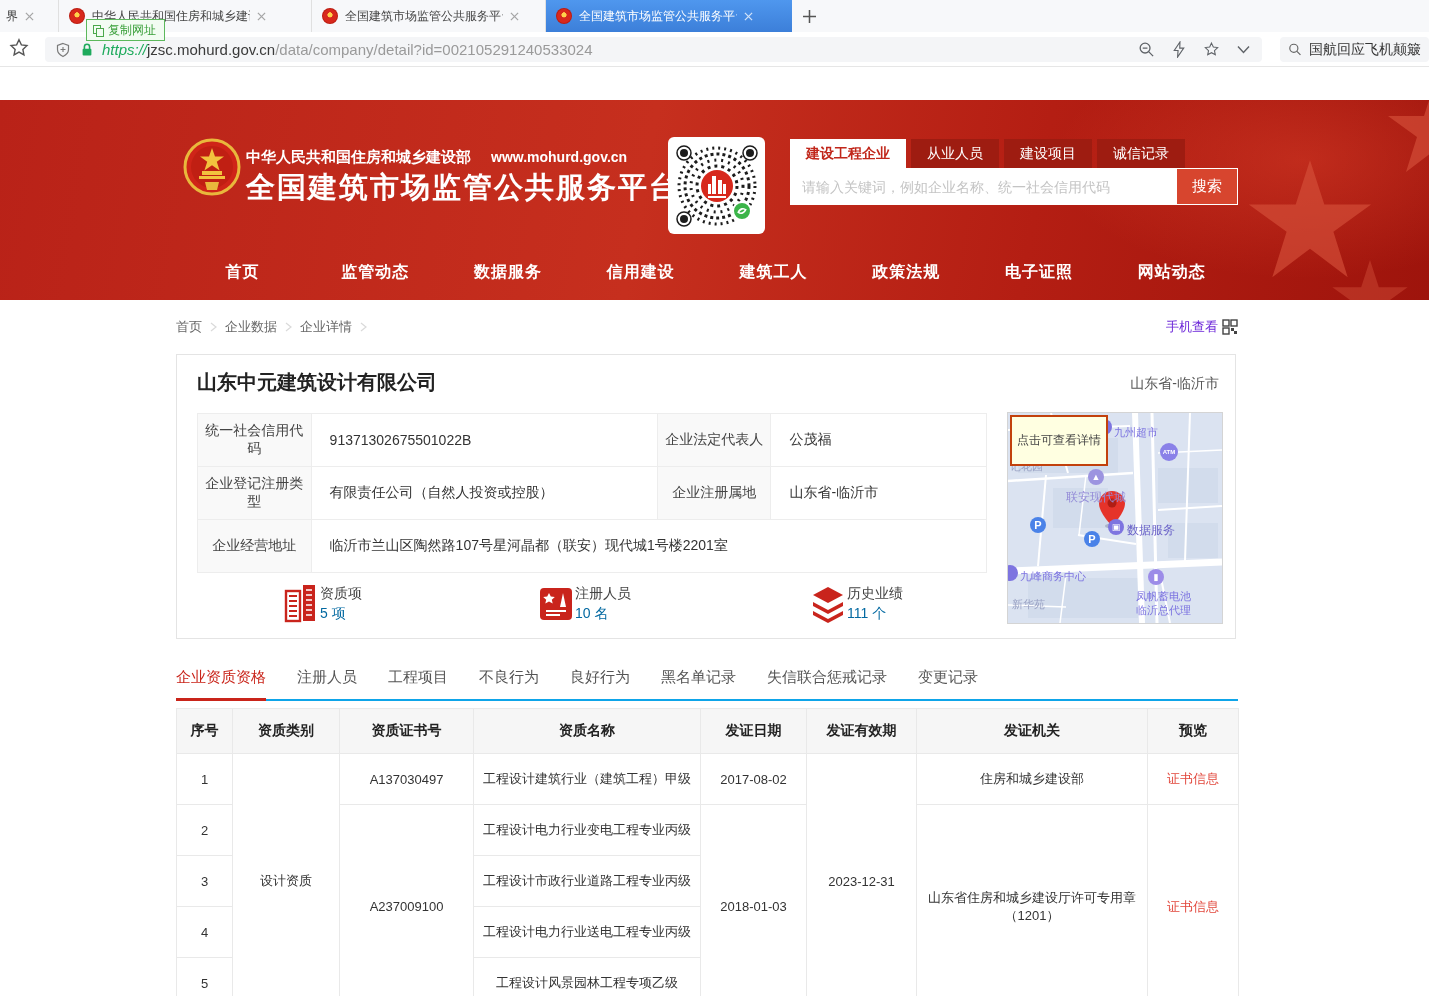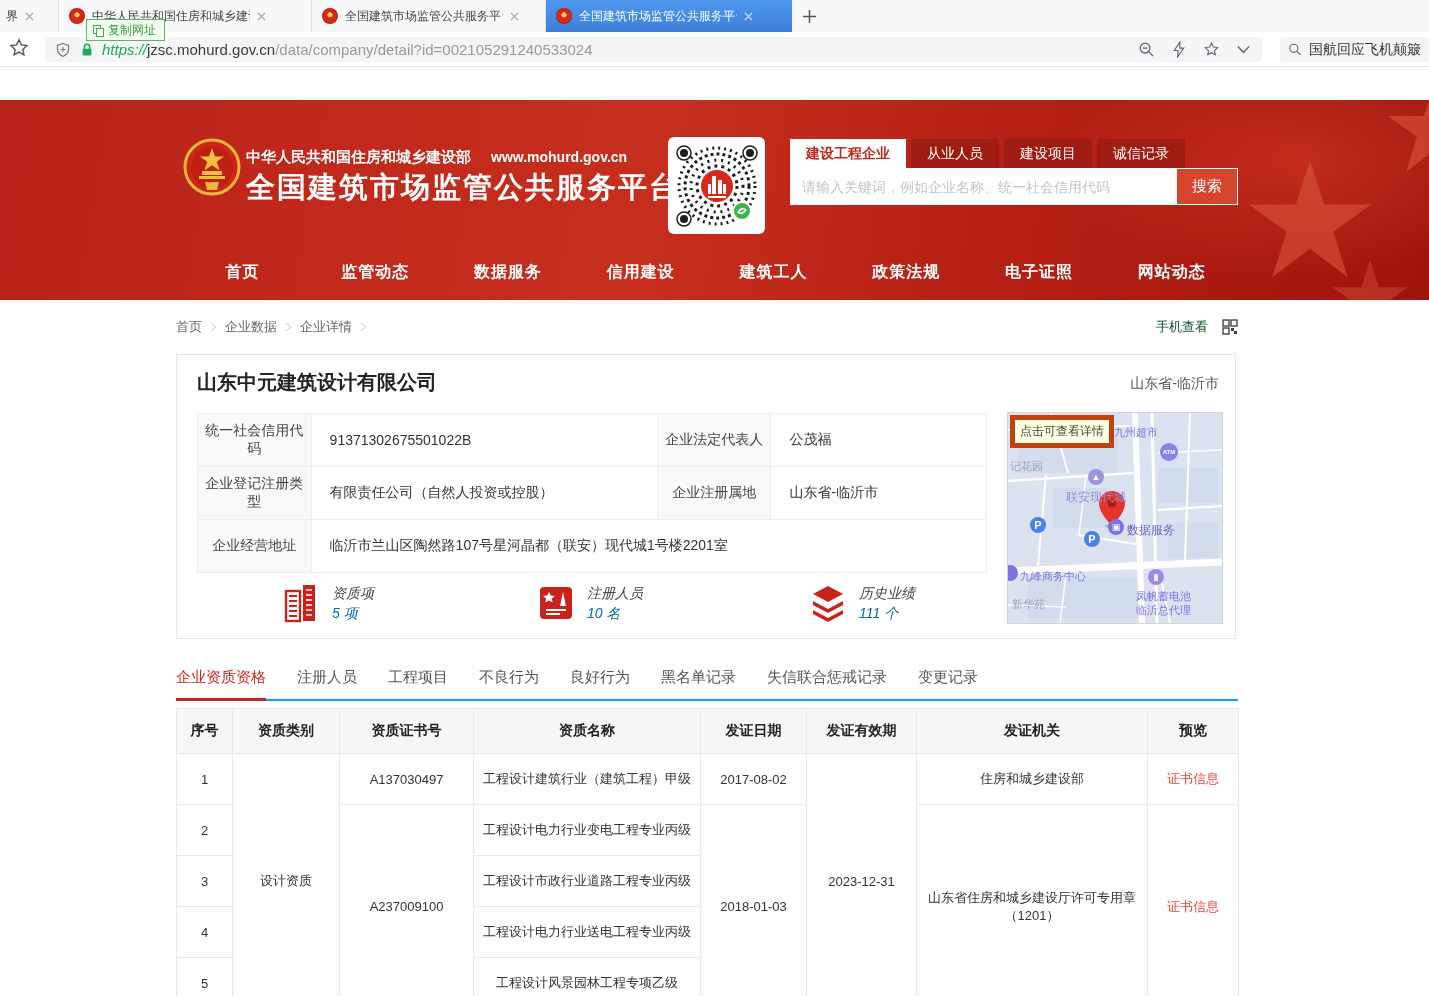--- a/index.html
+++ b/index.html
@@ -64,41 +64,41 @@
           padding:0 12px;font-size:14px;color:#333;box-sizing:border-box;outline:none;}
   .sinput::placeholder{color:#c4c4c4;}
   .sbtn{position:absolute;left:1176px;top:68px;width:62px;height:37px;background:#d7452e;border:1px solid #fff;
         color:#fff;font-size:15px;cursor:pointer;box-sizing:border-box;}
 
   
   .crumbs{position:absolute;left:176px;top:313px;width:1062px;height:28px;display:flex;align-items:center;
           font-size:13px;color:#666;}
   .crumbs .ci{cursor:pointer;}
   .sep{margin:0 8px;opacity:.55;}
-  .mobileview{margin-left:auto;display:flex;align-items:center;gap:14px;color:#14532d;font-size:13px;cursor:pointer;}
+  .mobileview{margin-left:auto;display:flex;align-items:center;gap:4px;color:#6d28d9;font-size:13px;cursor:pointer;}
 
   
   .card{position:absolute;left:176px;top:354px;width:1060px;height:285px;border:1px solid #e4e4e4;
         background:#fff;box-sizing:border-box;}
   .cname{position:absolute;left:20px;top:14px;font-size:20px;font-weight:bold;color:#222;}
   .cregion{position:absolute;right:16px;top:20px;font-size:14px;color:#555;}
   table.info{position:absolute;left:20px;top:58px;width:790px;border-collapse:collapse;}
   table.info td{border:1px solid #ededed;font-size:14px;color:#333;height:50px;}
   table.info td.lbl{background:#f9f9f9;text-align:center;color:#444;width:126px;}
   table.info td.val{padding:0 18px;}
   .stats{position:absolute;left:20px;top:228px;width:790px;height:46px;}
-  .stat{position:absolute;display:flex;align-items:center;gap:12px;cursor:pointer;font-style:italic;}
+  .stat{position:absolute;display:flex;align-items:flex-end;cursor:pointer;}
   .stat .sl{font-size:14px;color:#444;line-height:20px;}
   .stat .sv{font-size:14px;color:#0369a1;line-height:20px;}
 
   
   .map{position:absolute;left:830px;top:57px;width:214px;height:210px;border:1px solid #d4d4d4;
        background:#dbe3f1;overflow:hidden;cursor:pointer;box-sizing:content-box;}
-  .maptip{position:absolute;left:2px;top:2px;background:#ffffe1;border:5px solid #c2410c;color:#444;
-          font-size:12px;padding:3px 5px;z-index:6;white-space:nowrap;}
+  .maptip{position:absolute;left:2px;top:2px;background:#ffffe1;border:2px solid #c2410c;color:#444;
+          font-size:12px;padding:15px 5px;z-index:6;white-space:nowrap;}
   .mlabel{position:absolute;font-size:11px;white-space:nowrap;z-index:3;}
   .ml-purple{color:#7b72e0;}
   .ml-mid{color:#948cd8;}
   .ml-dark{color:#6a62c8;}
   .ml-gray{color:#9aa2c4;}
   .pbadge{position:absolute;width:16px;height:16px;border-radius:50%;background:#4a82e8;color:#fff;
           font-size:11px;font-weight:bold;display:flex;align-items:center;justify-content:center;z-index:3;}
   .atmbadge{position:absolute;width:18px;height:18px;border-radius:50%;background:#8a81e8;color:#fff;
           font-size:6px;font-weight:bold;display:flex;align-items:center;justify-content:center;z-index:3;}
   .poidot{position:absolute;width:16px;height:16px;border-radius:50%;color:#fff;font-size:9px;

